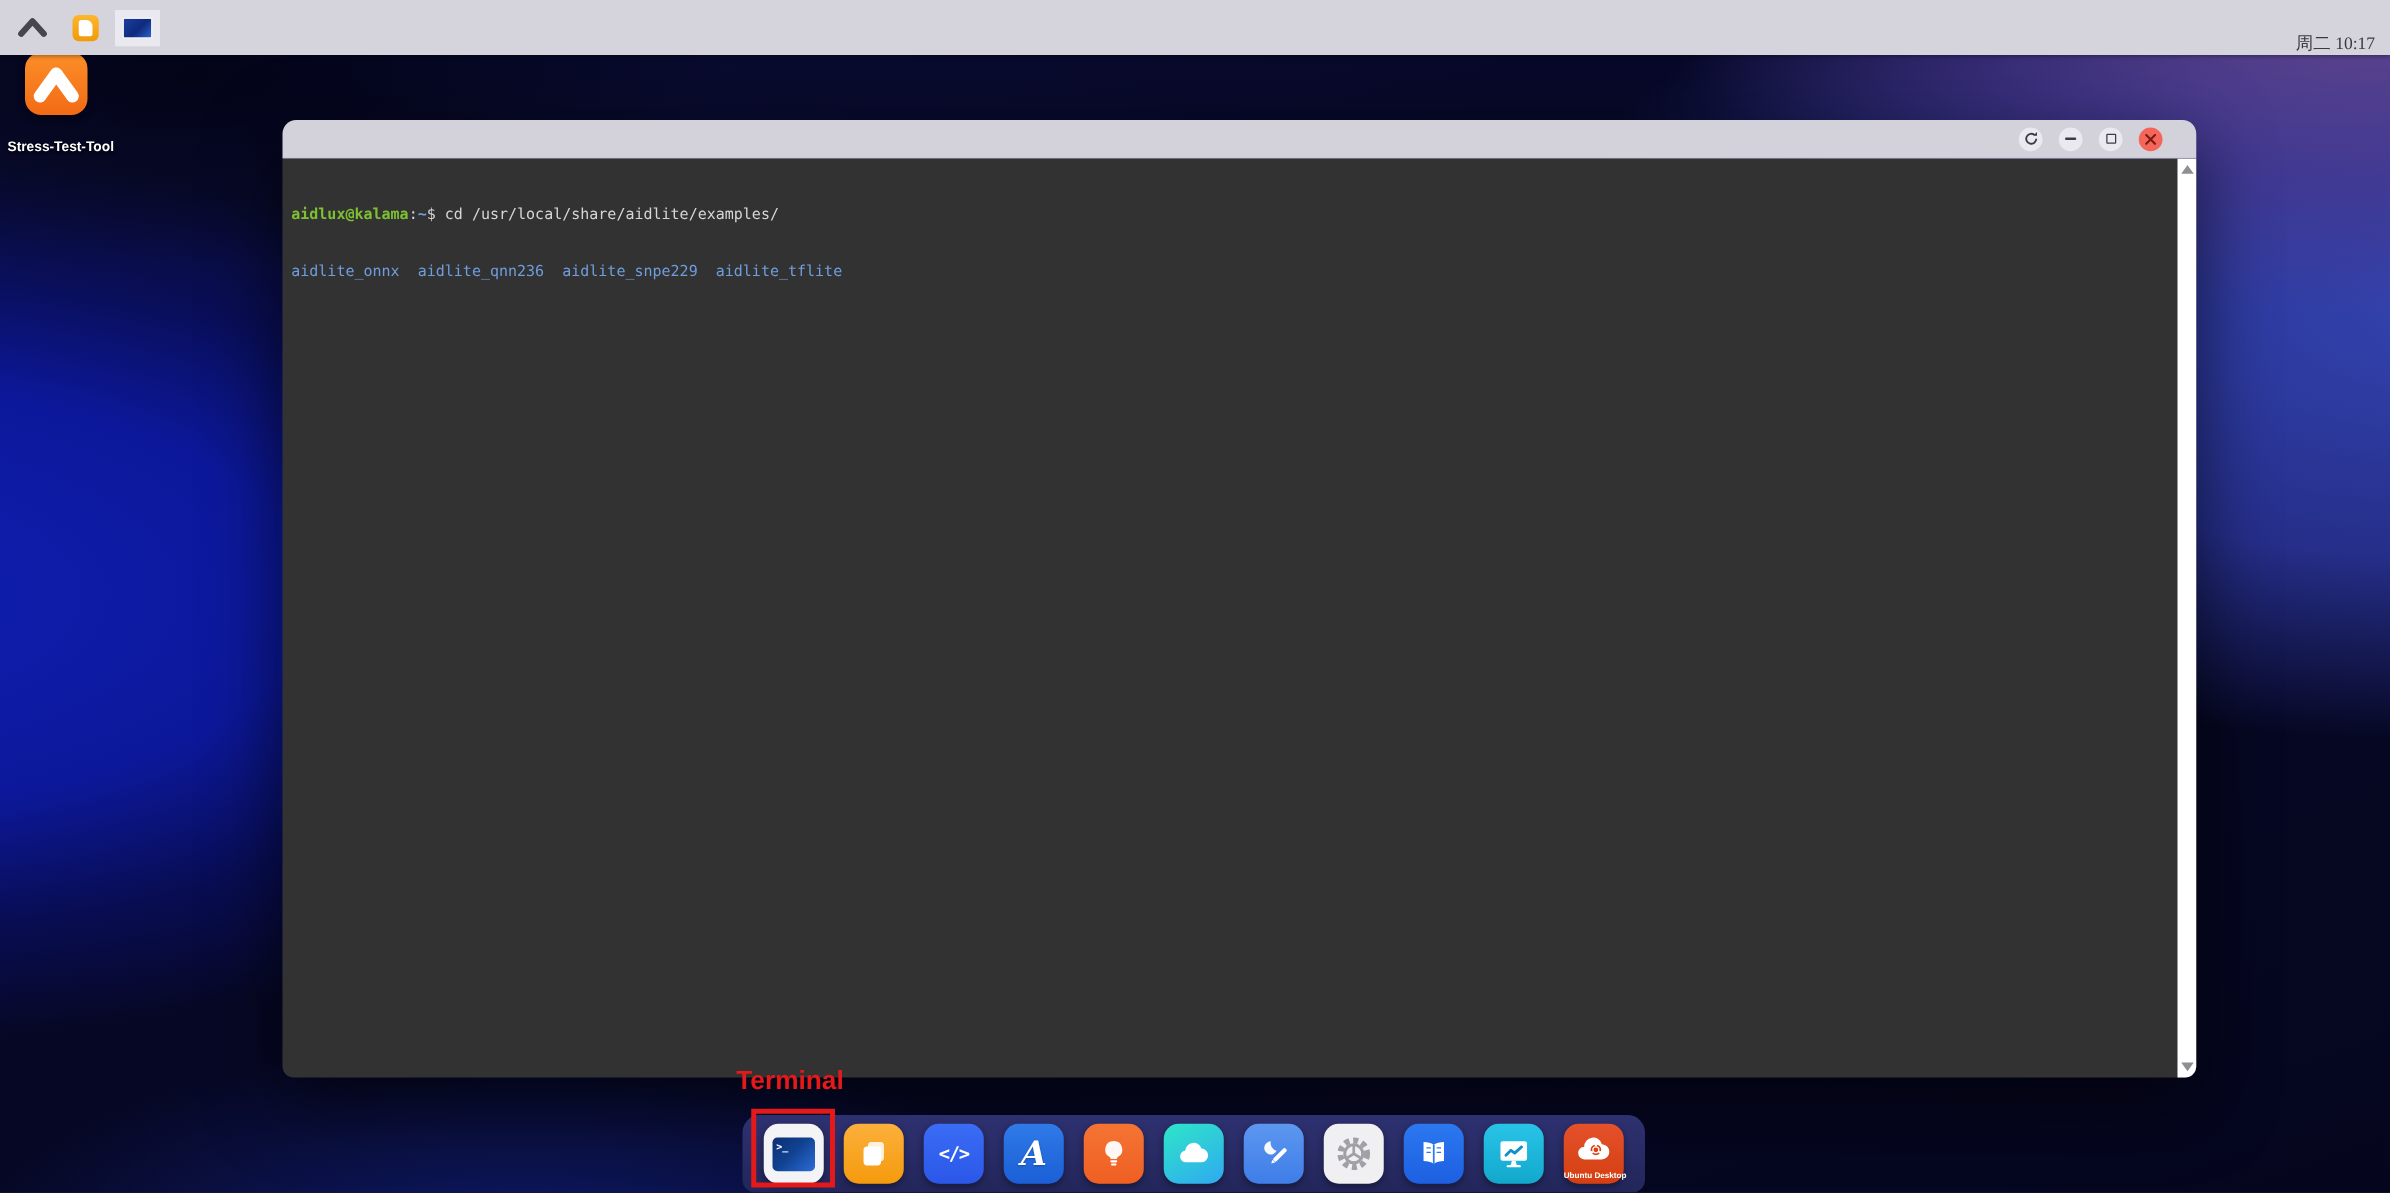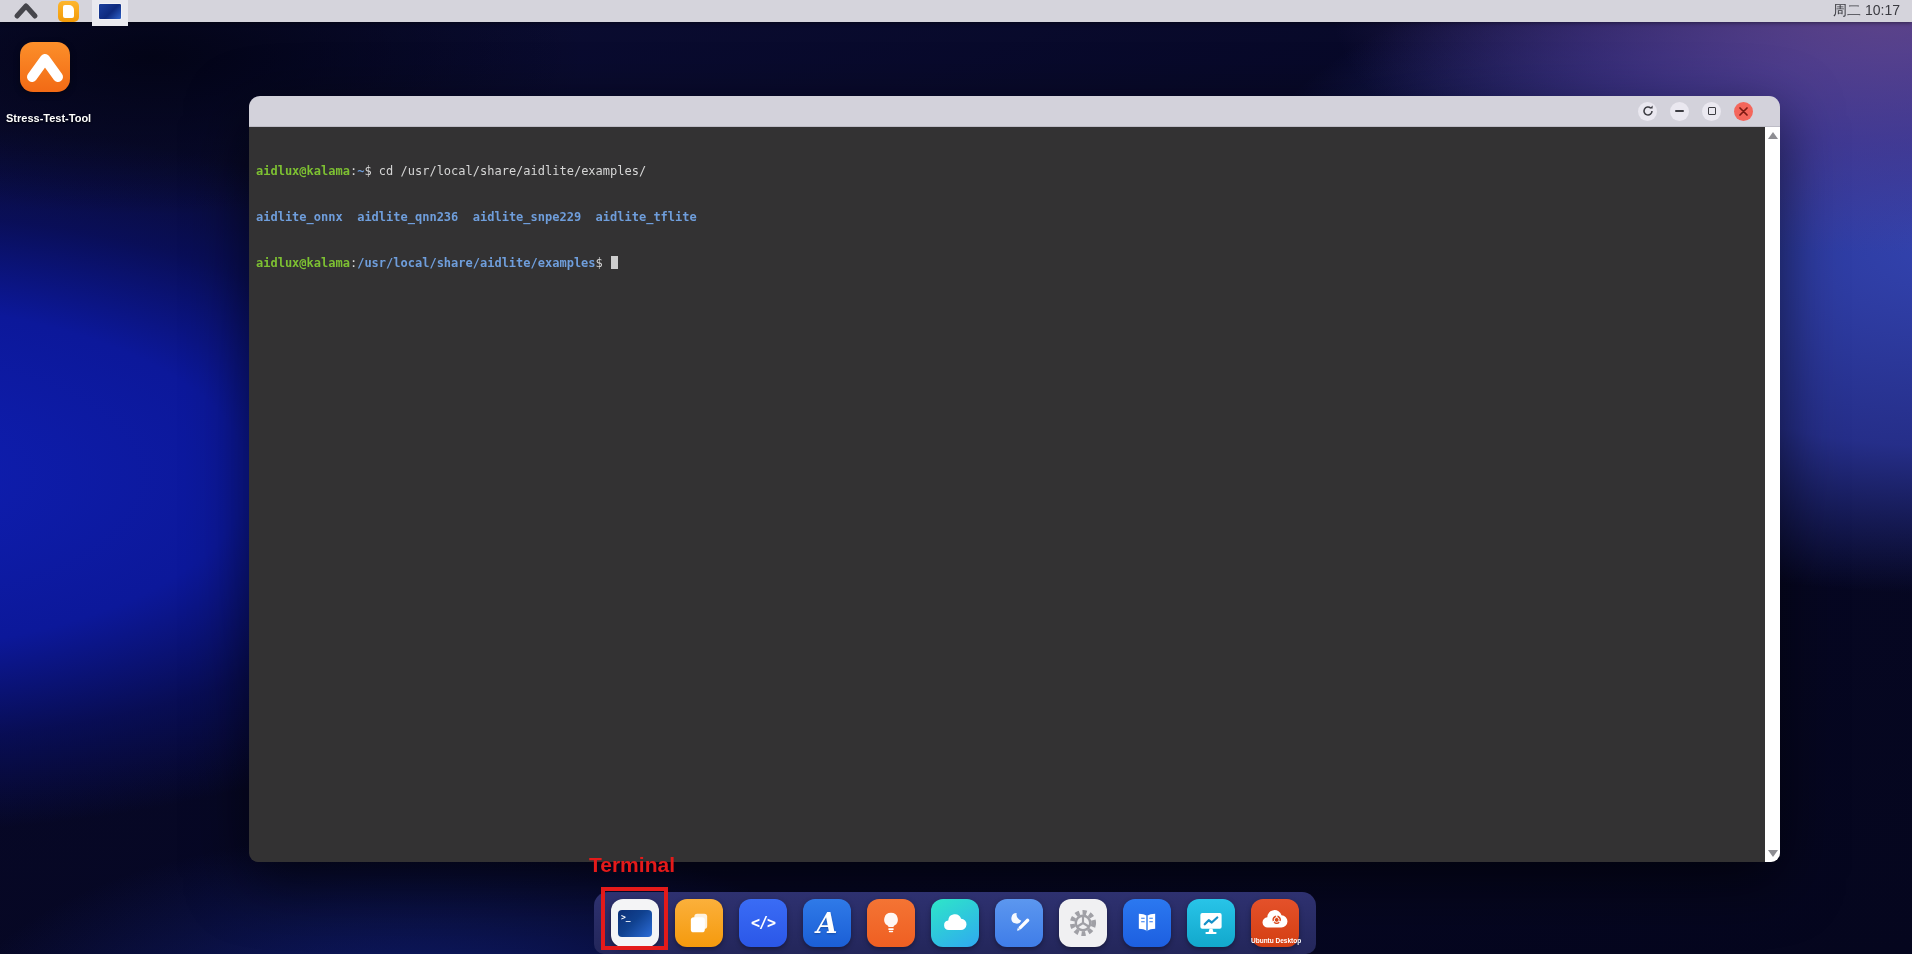--- a/index.html
+++ b/index.html
@@ -11,23 +11,23 @@
       radial-gradient(42% 38% at 99% 0%, rgba(108,75,143,.85) 0%, rgba(90,60,140,.45) 40%, transparent 70%),
       radial-gradient(60% 55% at 103% 26%, #3344b0 0%, rgba(43,53,155,.85) 38%, transparent 66%),
       radial-gradient(30% 22% at 8% 6%, rgba(2,3,20,.9) 0%, transparent 75%),
       radial-gradient(55% 48% at -8% 50%, #0f1fb4 0%, #0c189a 38%, rgba(9,16,110,.65) 58%, transparent 78%),
       radial-gradient(35% 30% at 22% 108%, rgba(25,50,185,.55) 0%, transparent 70%),
       linear-gradient(160deg, #0b0d34 0%, #070827 40%, #05061e 100%);
     background-color:#05061e;
   }
 
   
-  .topbar { position:absolute; top:0; left:0; width:100%; height:22px;
-    background:var(--topbar,#d5d4dc); display:flex; align-items:center;
-    box-shadow:0 1px 4px rgba(0,0,0,.45); z-index:40; }
+  .topbar { position:absolute; top:0; left:0; width:100%; height:44px;
+    background:var(--topbar,#d5d4dc); display:flex; align-items:flex-end;
+    box-shadow:0 1px 4px rgba(0,0,0,.45); z-index:40;font-family:Liberation Serif, serif; }
   .topbar-left { display:flex; align-items:center; gap:6px; padding-left:8px; height:100%; }
   .menu-tile { width:36px; height:29px; display:flex; align-items:center; justify-content:center; }
   .menu-tile.active { background:#e9e9ef; }
   .mini-file { width:21px; height:21px; border-radius:5px;
     background:linear-gradient(180deg,#fdb62e,#f29a08); position:relative; }
   .mini-file::after { content:""; position:absolute; left:5px; top:4px; width:11px; height:13px;
     background:#fff; border-radius:2px 5px 2px 2px; }
   .mini-term { width:24px; height:17px; border-radius:2px; border:1px solid #f2f2f6;
     background:linear-gradient(135deg,#1b3f9e 0%, #0e2a7e 55%, #2f62c8 100%); }
   .clock { margin-left:auto; padding-right:12px; font-size:14px; color:#3a3a40; }
@@ -35,39 +35,39 @@
   
   .shortcut { position:absolute; left:6px; top:42px; width:78px; text-align:center; z-index:10; }
   .shortcut-icon { width:50px; height:50px; margin:0 auto; border-radius:13px;
     background:linear-gradient(180deg,#fc8f2a,#f26a15);
     display:flex; align-items:center; justify-content:center;
     box-shadow:0 2px 6px rgba(0,0,0,.4); }
   .shortcut-label { margin-top:20px; font-size:11px; font-weight:bold; color:#fff;
     white-space:nowrap; text-shadow:0 1px 2px rgba(0,0,0,.8); }
 
   
-  .window { position:absolute; left:249px; top:96px; width:1531px; height:766px;
+  .window { position:absolute; left:226px; top:96px; width:1531px; height:766px;
     border-radius:11px; box-shadow:0 18px 60px rgba(0,0,0,.6); z-index:20; }
   .titlebar { height:31px; background:var(--titlebar,#d3d2db); border-radius:11px 11px 0 0;
     border-bottom:1px solid #bdbcc6;
     display:flex; align-items:center; justify-content:flex-end; gap:13px; padding-right:27px; }
   .tbtn { width:19px; height:19px; border-radius:50%; background:#eae8f0;
     display:flex; align-items:center; justify-content:center; cursor:default; }
   .tbtn.close { background:var(--close-red,#f4665b); }
   .glyph-min { width:9px; height:2px; background:#3c3c42; border-radius:1px; }
   .glyph-max { width:8px; height:8px; border:1.4px solid #3c3c42; border-radius:1px; }
 
   .term-body { position:absolute; top:31px; left:0; right:0; bottom:0;
     background:var(--term-bg,#333233); border-radius:0 0 9px 9px; }
   .term-text { position:absolute; top:6px; left:7px; right:22px;
     font-family:"DejaVu Sans Mono", monospace; font-size:12px; line-height:15.4px;
     white-space:pre; }
   .seg-user { color:var(--term-user,#7dc032); font-weight:bold; }
   .seg-path { color:var(--term-path,#6f9edc); font-weight:bold; }
-  .seg-dir  { color:var(--term-path,#6f9edc); font-weight:bold; }
+  .seg-dir  { color:var(--term-path,#6f9edc); font-weight:normal; }
   .seg-plain, .seg-cmd { color:var(--term-fg,#d6d6d6); }
   .cursor { display:inline-block; width:7px; height:13px; background:#cdcdcd;
     vertical-align:-2px; margin-left:1px; }
 
   .scrollbar { position:absolute; top:0; right:0; bottom:0; width:15px; background:#fff;
     border-radius:0 0 9px 0; display:flex; flex-direction:column;
     justify-content:space-between; align-items:center; padding:5px 0; }
   .arr-up { width:0; height:0; border-left:5px solid transparent; border-right:5px solid transparent;
     border-bottom:7px solid #8e8e93; }
   .arr-down { width:0; height:0; border-left:5px solid transparent; border-right:5px solid transparent;
@@ -156,21 +156,20 @@
       <svg width="9" height="9" viewBox="0 0 9 9">
         <path d="M1 1 L8 8 M8 1 L1 8" stroke="#7c1a12" stroke-width="1.7" stroke-linecap="round"></path>
       </svg>
     </div>
   </div>
 
   <div class="term-body">
     <div class="term-text">
       <div class="term-line"><span class="seg-user">aidlux@kalama</span><span class="seg-plain">:</span><span class="seg-path">~</span><span class="seg-plain">$ </span><span class="seg-cmd">cd /usr/local/share/aidlite/examples/</span></div>
       <div class="term-line"><span class="seg-dir">aidlite_onnx</span><span class="seg-plain">  </span><span class="seg-dir">aidlite_qnn236</span><span class="seg-plain">  </span><span class="seg-dir">aidlite_snpe229</span><span class="seg-plain">  </span><span class="seg-dir">aidlite_tflite</span></div>
-      <div class="term-line"><span class="seg-user">aidlux@kalama</span><span class="seg-plain">:</span><span class="seg-path">/usr/local/share/aidlite/examples</span><span class="seg-plain">$ </span><span class="cursor"></span></div>
     </div>
     <div class="scrollbar">
       <div class="arr-up"></div>
       <div class="arr-down"></div>
     </div>
   </div>
 </div>
 
 <div class="annotation-label">Terminal</div>
 <div class="annotation-box"></div>

